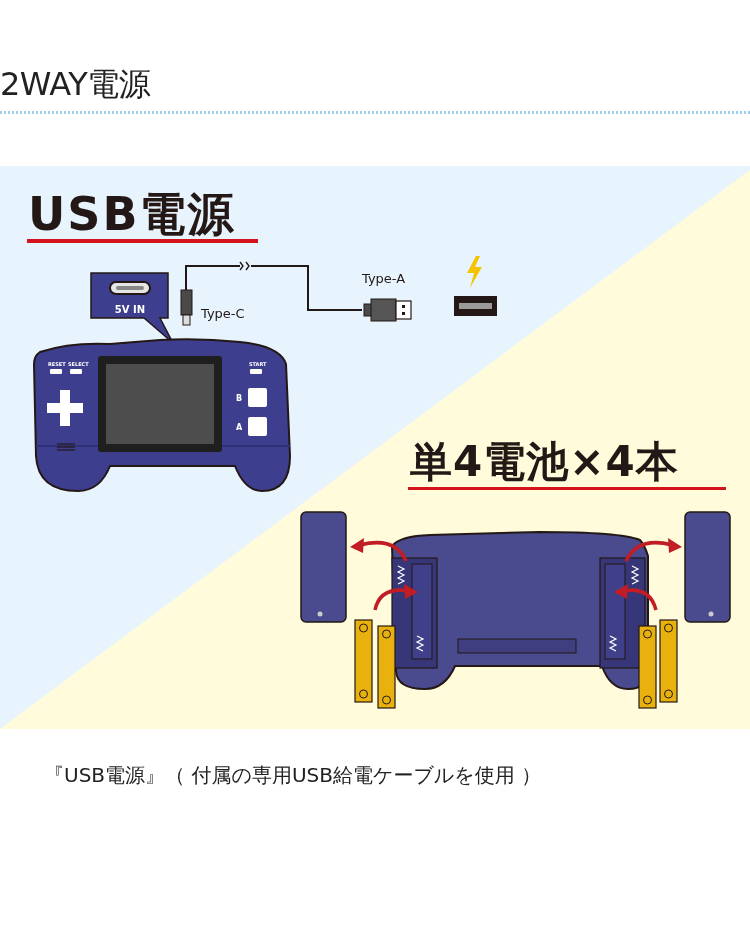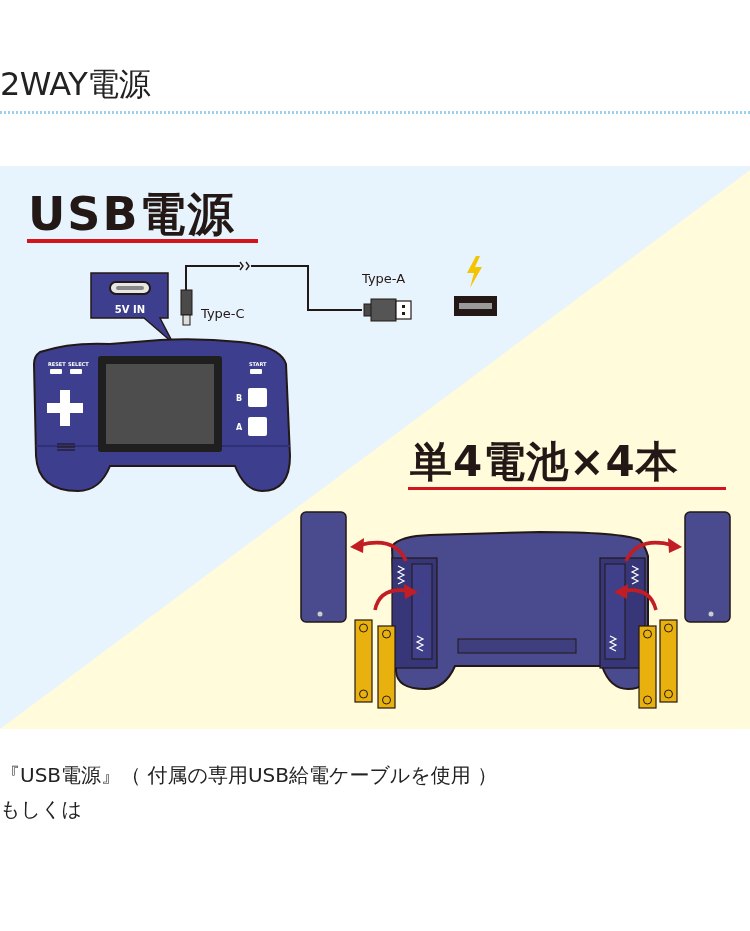--- a/index.html
+++ b/index.html
@@ -3,21 +3,21 @@
 <meta charset="utf-8">
 <style>
   html,body{margin:0;padding:0;background:#ffffff;}
   body{width:750px;height:931px;position:relative;overflow:hidden;font-family:"DejaVu Sans",sans-serif;color:#222;}
   .title{position:absolute;left:0;top:66px;font-size:32px;line-height:36px;color:#222;letter-spacing:-0.5px;}
   .dots{position:absolute;left:0;top:111px;width:750px;height:3px;
     background-image:repeating-linear-gradient(90deg,#9fcfee 0 2px,transparent 2px 4px);}
   .panel{position:absolute;left:0;top:166px;width:750px;height:656px;overflow:hidden;}
   .panel svg{position:absolute;left:0;top:0;}
   .caption{position:absolute;left:0;top:758px;font-size:20px;line-height:34px;color:#222;}
-  .caption div{white-space:nowrap;}
+  .caption div{white-space:nowrap;padding-left:44px;}
   .sv-text{font-family:"DejaVu Sans",sans-serif;}
 </style>
 </head>
 <body>
 
 <div class="title">2WAY電源</div>
 <div class="dots"></div>
 
 <div class="panel">
   <svg width="750" height="563" viewBox="0 0 750 563" xmlns="http://www.w3.org/2000/svg">
@@ -137,14 +137,13 @@
           <circle cx="647.5" cy="534" r="4"></circle>
         <circle cx="668.5" cy="462" r="4"></circle>
           <circle cx="668.5" cy="528" r="4"></circle>
       </g>
     </g>
   </svg>
 </div>
 
 <div class="caption">
   <div>『USB電源』（ 付属の専用USB給電ケーブルを使用 ）</div>
-  <div>もしくは</div>
 </div>
 
 </body></html>

